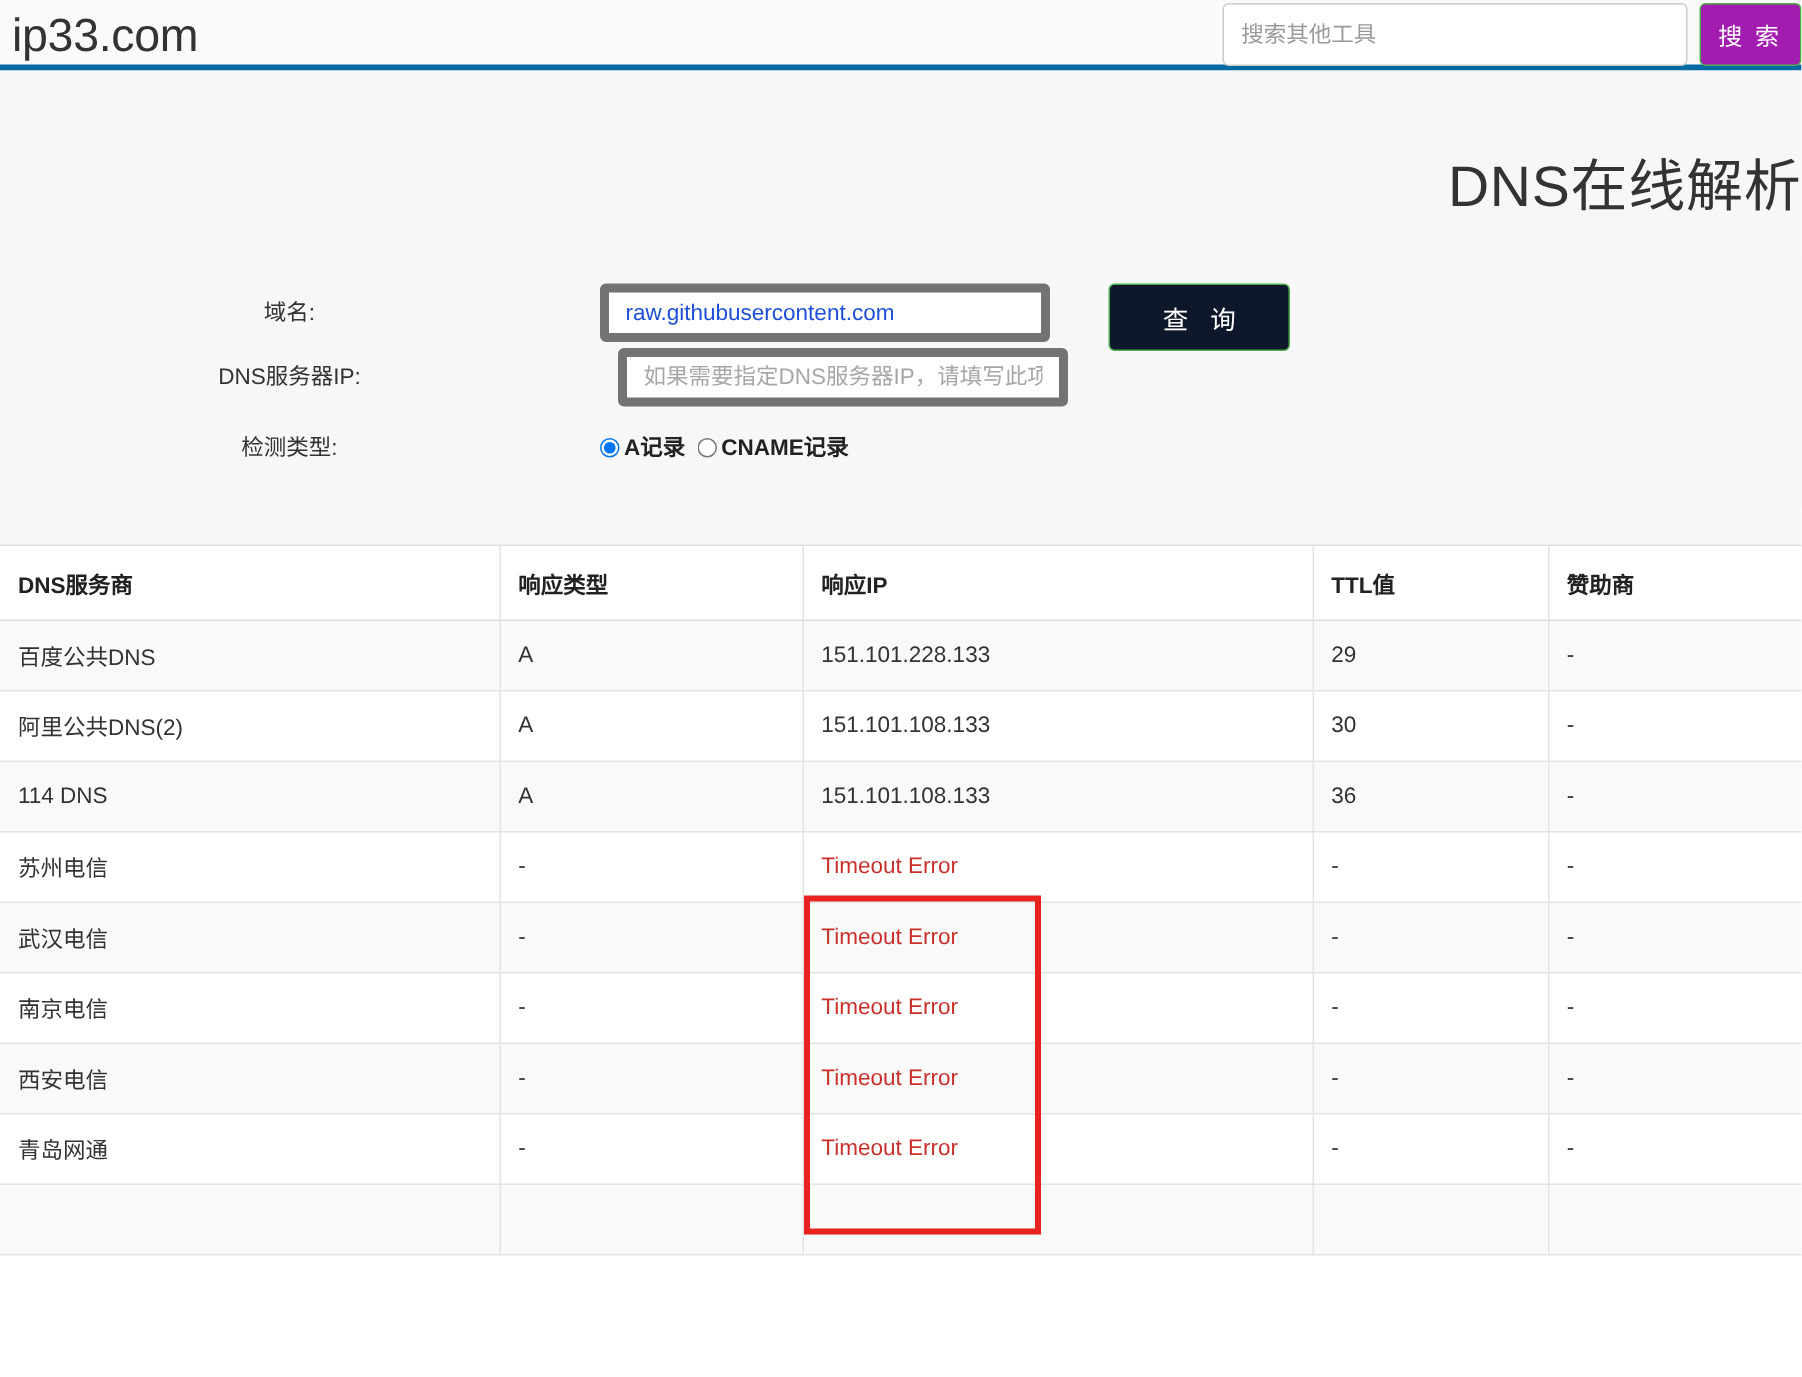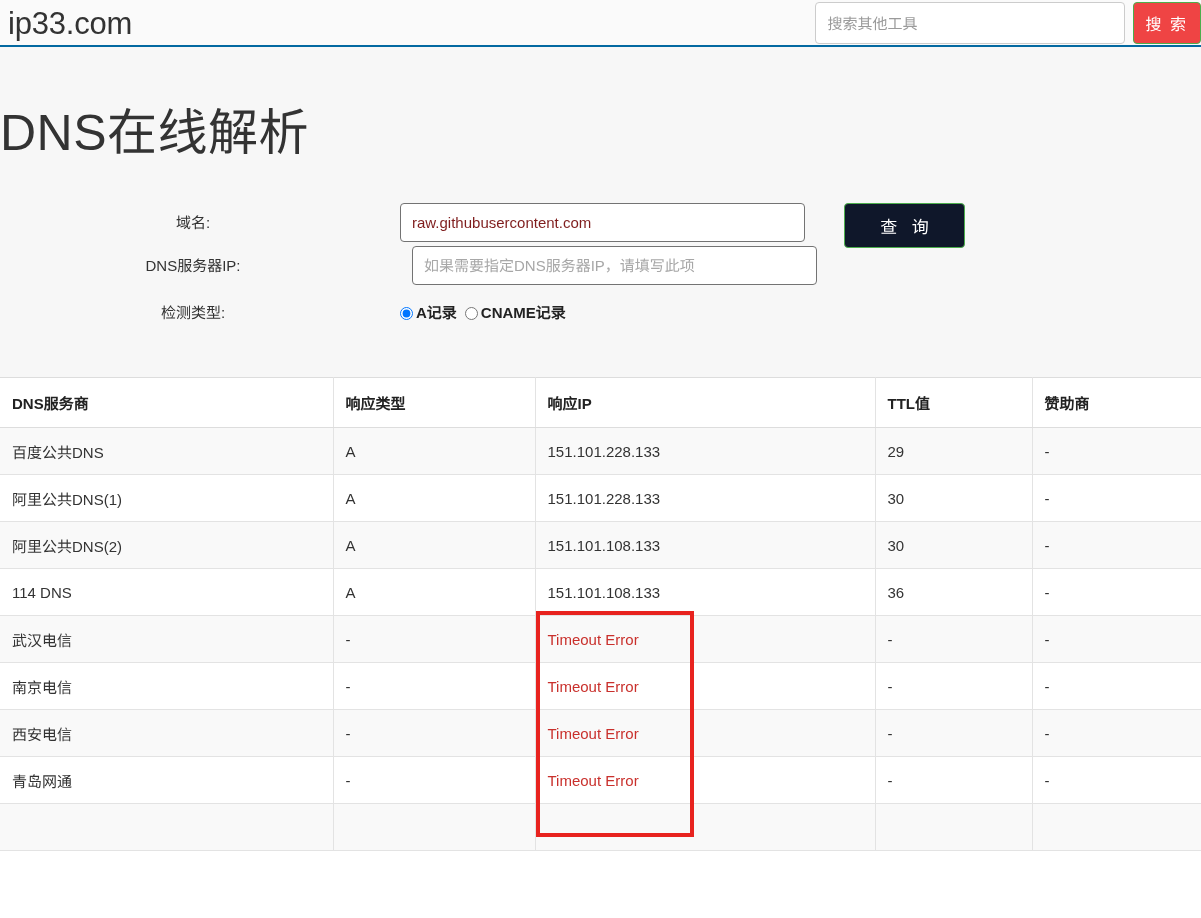--- a/index.html
+++ b/index.html
@@ -16,21 +16,21 @@
     font-size: 14px;
     color: #333333;
     -webkit-font-smoothing: antialiased;
   }
 
   
   .site-header {
     position: relative;
     height: 47px;
     background: #fafafa;
-    border-bottom: 2px solid #0369a1;
+    border-bottom: 4px solid #0369a1;
     box-sizing: border-box;
   }
   .brand {
     position: absolute;
     left: 8px;
     top: 2px;
     font-size: 31px;
     line-height: 44px;
     color: #333333;
     font-weight: 400;
@@ -61,39 +61,39 @@
   .header-search-input::placeholder {
     color: #9a9a9a;
   }
   .header-search-btn {
     margin-left: 8px;
     height: 42px;
     min-width: 68px;
     box-sizing: border-box;
     border: 1px solid #4cae4c;
     border-radius: 4px;
-    background: #ef4444;
+    background: #a21caf;
     color: #ffffff;
     font-size: 16px;
     font-family: "Liberation Sans", "DejaVu Sans", sans-serif;
     padding: 0 12px;
     cursor: pointer;
     letter-spacing: 2px;
   }
 
   
   .page {
     position: relative;
     background: #f7f7f7;
     padding-top: 1px;
   }
 
   .page-title {
-    text-align: left;
-    font-size: 50px;
+    text-align: right;
+    font-size: 38px;
     font-weight: 400;
     color: #333333;
     margin: 0;
     padding: 55px 0 0 0;
     line-height: 1.2;
     letter-spacing: 0.5px;
   }
 
   
   .query-form {
@@ -116,30 +116,30 @@
     width: 400px;
     text-align: center;
     padding-right: 14px;
     box-sizing: border-box;
     font-size: 15px;
     color: #333333;
     line-height: 39px;
     white-space: nowrap;
   }
   .form-control {
-    width: 405px;
+    width: 300px;
     height: 39px;
     box-sizing: border-box;
-    border: 1px solid #737373;
+    border: 6px solid #737373;
     border-radius: 4px;
     background: #ffffff;
     padding: 6px 11px;
     font-size: 15px;
     font-family: "Liberation Sans", "DejaVu Sans", sans-serif;
-    color: #7f1d1d;
+    color: #1d4ed8;
     outline: none;
   }
   .form-control::placeholder {
     color: #a7a7a7;
   }
   .submit-btn {
     margin-left: 39px;
     width: 121px;
     height: 45px;
     box-sizing: border-box;
@@ -294,41 +294,41 @@
       </thead>
       <tbody id="results-body">
           <tr>
             <td>百度公共DNS</td>
             <td>A</td>
             <td>151.101.228.133</td>
             <td>29</td>
             <td>-</td>
           </tr>
           <tr>
-            <td>阿里公共DNS(1)</td>
-            <td>A</td>
-            <td>151.101.228.133</td>
-            <td>30</td>
-            <td>-</td>
-          </tr>
-          <tr>
             <td>阿里公共DNS(2)</td>
             <td>A</td>
             <td>151.101.108.133</td>
             <td>30</td>
             <td>-</td>
           </tr>
           <tr>
             <td>114 DNS</td>
             <td>A</td>
             <td>151.101.108.133</td>
             <td>36</td>
             <td>-</td>
           </tr>
           <tr>
+            <td>苏州电信</td>
+            <td>-</td>
+            <td class="err">Timeout Error</td>
+            <td>-</td>
+            <td>-</td>
+          </tr>
+          <tr>
             <td>武汉电信</td>
             <td>-</td>
             <td class="err">Timeout Error</td>
             <td>-</td>
             <td>-</td>
           </tr>
           <tr>
             <td>南京电信</td>
             <td>-</td>
             <td class="err">Timeout Error</td>

